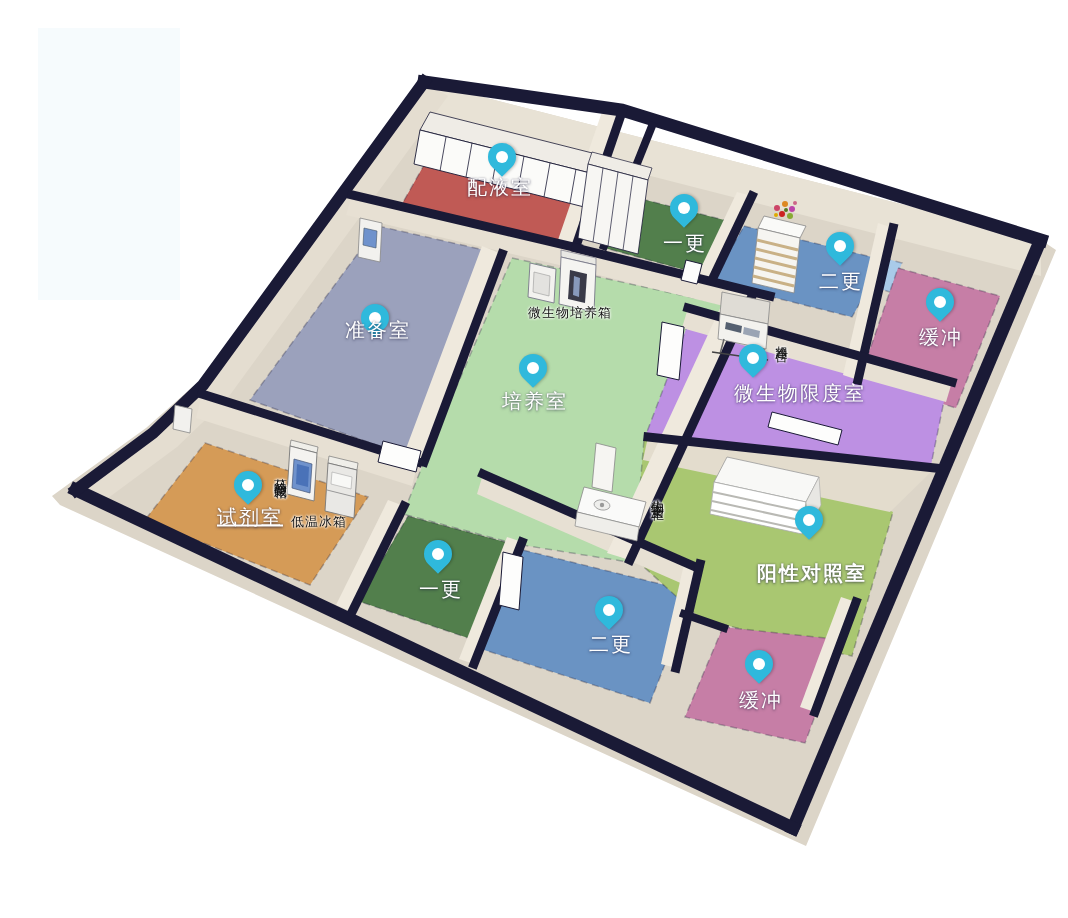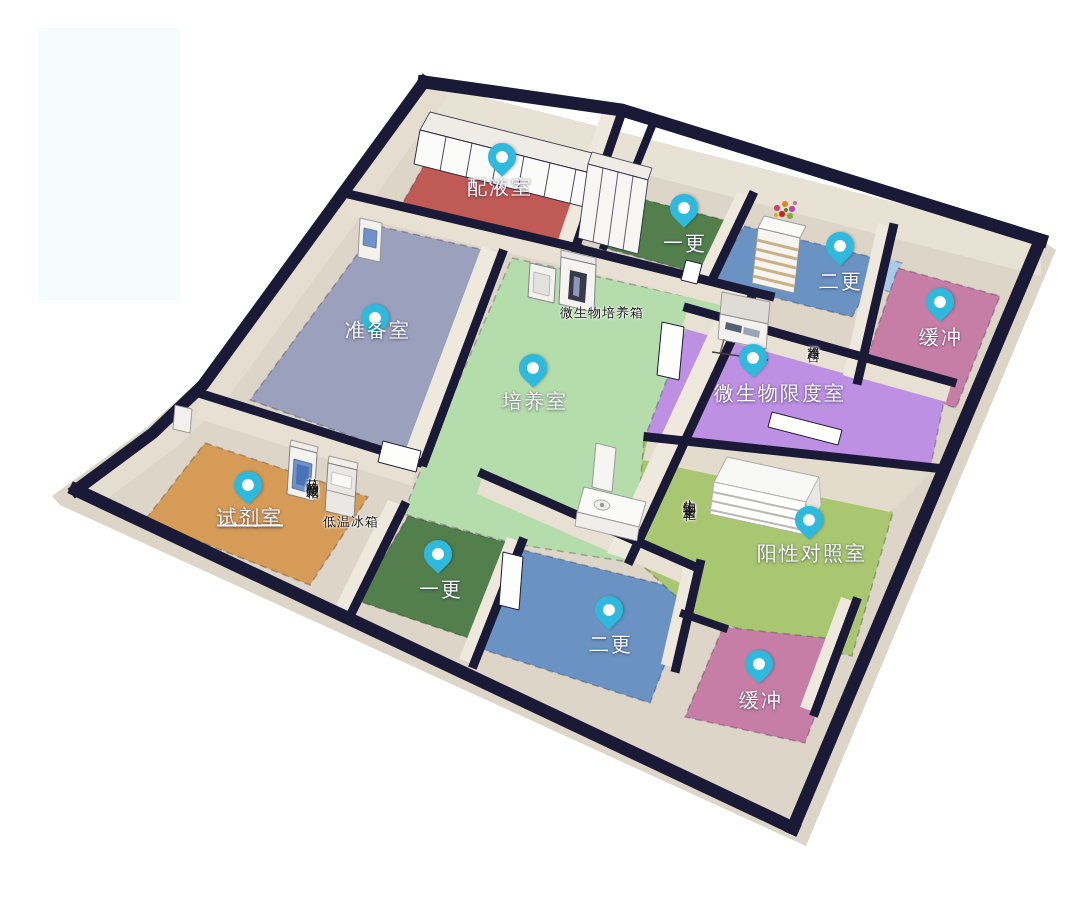--- a/index.html
+++ b/index.html
@@ -3,21 +3,21 @@
 <meta charset="utf-8">
 <style>
   html,body{margin:0;padding:0;background:#ffffff;}
   .stage{position:relative;width:1068px;height:848px;background:#ffffff;overflow:hidden;
          font-family:"DejaVu Sans","Liberation Sans",sans-serif;}
   .plan-svg{position:absolute;left:0;top:0;}
   .rlabel{position:absolute;transform:translate(-50%,-50%);color:#ffffff;font-size:20px;
           letter-spacing:2px;white-space:nowrap;text-shadow:0 1px 3px rgba(25,25,60,.55),0 0 2px rgba(25,25,60,.35);}
   .elabel{position:absolute;transform:translate(-50%,-50%);color:#101010;font-size:13px;
           letter-spacing:1px;white-space:nowrap;
-          text-shadow:0 0 3px #fff,0 0 3px #fff,0 0 2px #fff;margin-left:32px;}
+          text-shadow:0 0 3px #fff,0 0 3px #fff,0 0 2px #fff;}
   .elabel.vertical{writing-mode:vertical-rl;text-orientation:upright;letter-spacing:2px;}
   .pin{position:absolute;width:28px;height:28px;border-radius:50% 50% 50% 0;
        transform:rotate(-45deg);box-shadow:1px 1px 3px rgba(0,0,0,.25);}
   .pin::after{content:"";position:absolute;left:8px;top:8px;width:12px;height:12px;
        border-radius:50%;background:#ffffff;}
   .watermark{position:absolute;left:38px;top:28px;width:142px;height:272px;background:#f6fbfd;}
 </style>
 </head>
 <body>
 
@@ -216,25 +216,25 @@
   <div class="pin" style="left: 595px; top: 596px; background: rgb(47, 185, 220);"></div>
   <div class="pin" style="left: 795px; top: 506px; background: rgb(47, 185, 220);"></div>
   <div class="pin" style="left: 745px; top: 650px; background: rgb(47, 185, 220);"></div>
 
   <div class="rlabel" style="left:500px;top:187px;">配液室</div>
   <div class="rlabel" style="left:685px;top:243px;">一更</div>
   <div class="rlabel" style="left:841px;top:281px;">二更</div>
   <div class="rlabel" style="left:941px;top:337px;">缓冲</div>
   <div class="rlabel" style="left:378px;top:330px;">准备室</div>
   <div class="rlabel" style="left:535px;top:401px;">培养室</div>
-  <div class="rlabel" style="left:780px;top:393px;">微生物限度室</div>
+  <div class="rlabel" style="left:800px;top:393px;">微生物限度室</div>
   <div class="rlabel" style="left:250px;top:517px;text-decoration:underline;">试剂室</div>
   <div class="rlabel" style="left:441px;top:589px;">一更</div>
   <div class="rlabel" style="left:611px;top:644px;">二更</div>
-  <div class="rlabel" style="left:812px;top:553px;">阳性对照室</div>
+  <div class="rlabel" style="left:812px;top:573px;font-weight:bold;">阳性对照室</div>
   <div class="rlabel" style="left:761px;top:700px;">缓冲</div>
 
   <div class="elabel" style="left:570px;top:313px;">微生物培养箱</div>
   <div class="elabel vertical" style="left:781px;top:338px;">超净台</div>
   <div class="elabel vertical" style="left:280px;top:473px;">药品冷藏箱</div>
   <div class="elabel" style="left:319px;top:522px;text-align:right;">低温冰箱</div>
   <div class="elabel vertical" style="left:657px;top:494px;">生物安全柜</div>
 
 </div>
 

